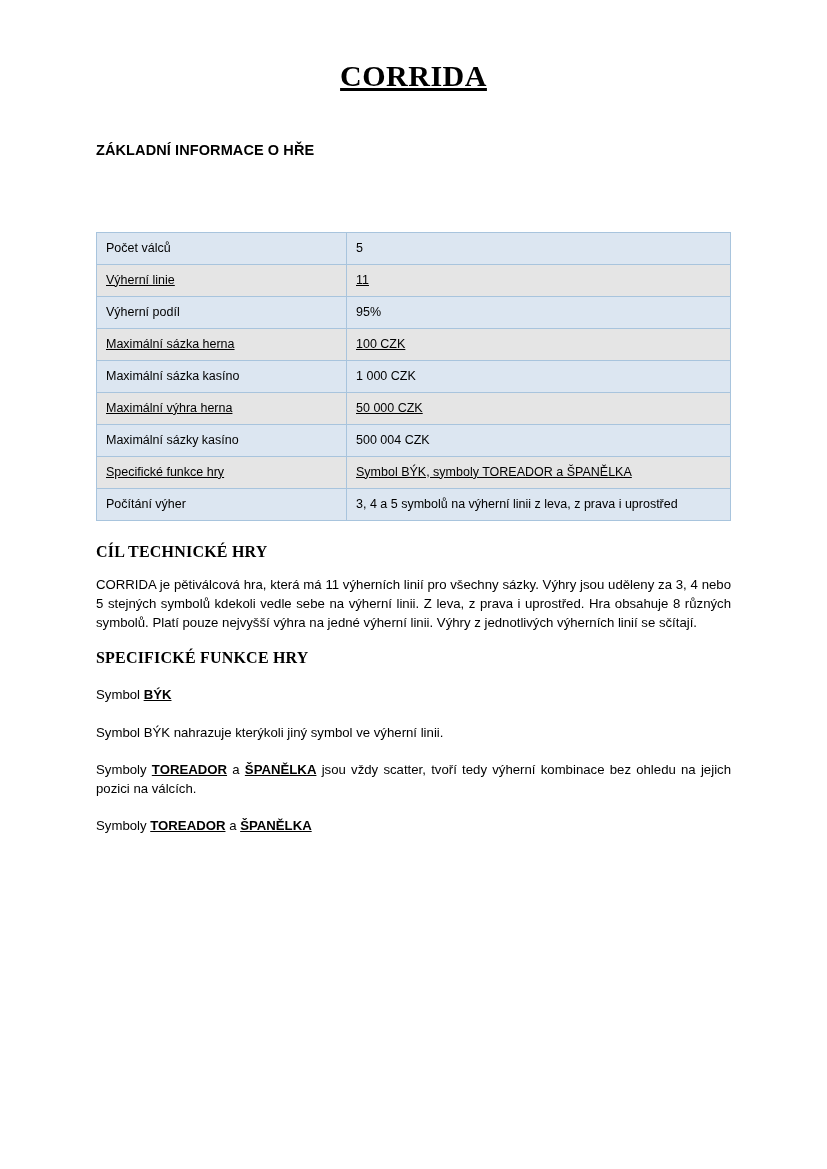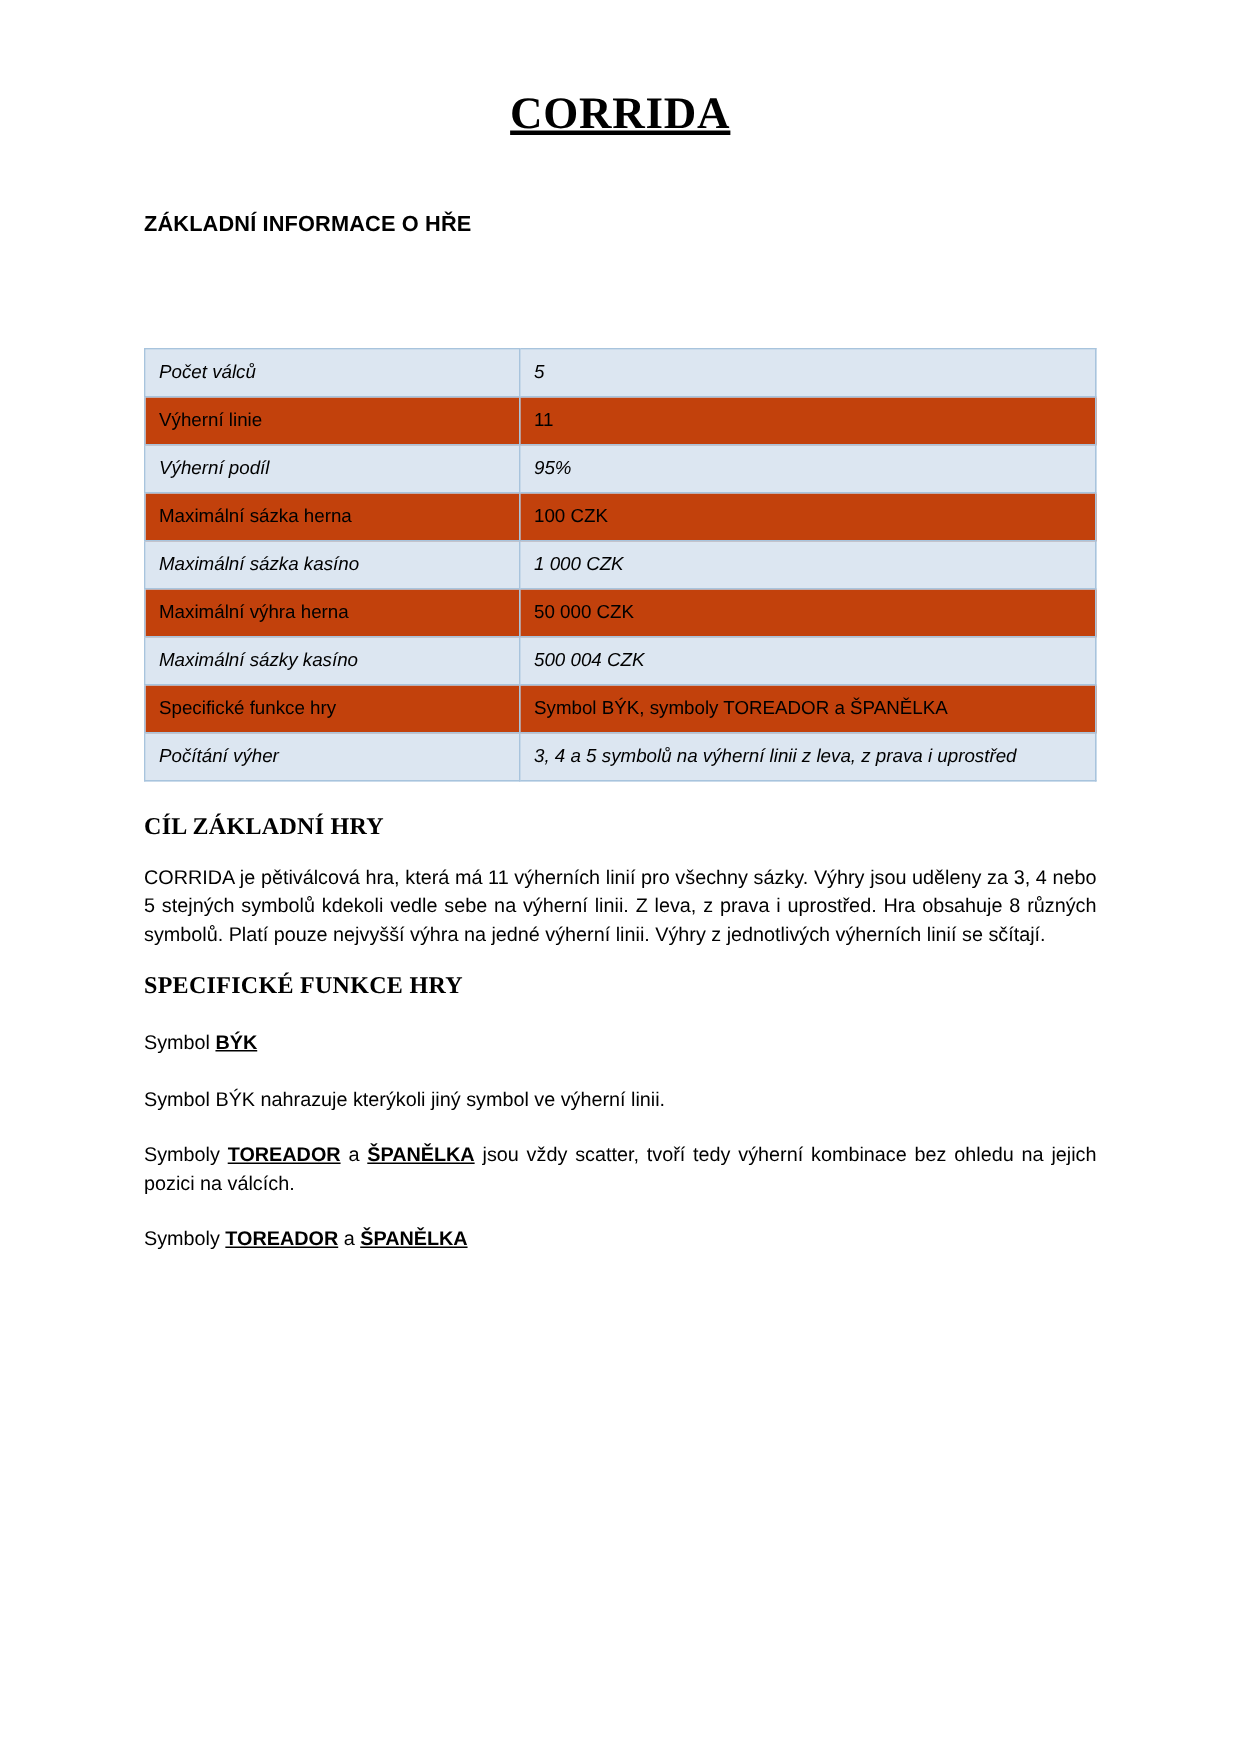--- a/index.html
+++ b/index.html
@@ -53,24 +53,24 @@
     padding: 7px 8px 7px 9px;
     font-size: 12.5px;
     font-family: "Liberation Sans", sans-serif;
     line-height: 1.25;
     vertical-align: middle;
     height: 17px;
   }
   .info-table td.col-label { width: 232px; }
   .info-table tr.shaded td {
     background: #dce6f1;
-    font-style: italic;
   }
   .info-table tr.plain td {
-    background: #c2410c;
+    background: #e5e5e5;
+    text-decoration: underline;
   }
   .section-heading-serif {
     font-family: "Liberation Serif", serif;
     font-size: 16px;
     font-weight: bold;
     margin: 22px 0 0 0;
     letter-spacing: 0.2px;
   }
   .body-text {
     font-family: "Liberation Sans", sans-serif;
@@ -134,21 +134,21 @@
         <td class="col-label">Specifické funkce hry</td>
         <td class="col-value">Symbol  BÝK, symboly TOREADOR a ŠPANĚLKA</td>
       </tr>
       <tr class="shaded">
         <td class="col-label">Počítání výher</td>
         <td class="col-value">3, 4 a 5 symbolů na výherní linii z leva, z prava i uprostřed</td>
       </tr>
     </tbody>
   </table>
 
-  <h2 class="section-heading-serif">CÍL ZÁKLADNÍ HRY</h2>
+  <h2 class="section-heading-serif">CÍL TECHNICKÉ HRY</h2>
 
   <p class="body-text">CORRIDA je pětiválcová hra, která má 11 výherních linií pro všechny sázky. Výhry jsou uděleny za 3, 4 nebo 5  stejných symbolů kdekoli vedle sebe na výherní linii. Z leva, z prava i uprostřed. Hra obsahuje 8 různých symbolů. Platí pouze nejvyšší výhra na jedné výherní linii. Výhry z jednotlivých výherních linií se sčítají.</p>
 
   <h2 class="section-heading-serif para-gap">SPECIFICKÉ FUNKCE HRY</h2>
 
   <p class="spec-line"><span>Symbol </span><b>BÝK</b></p>
 
   <p class="spec-line">Symbol BÝK nahrazuje kterýkoli jiný symbol ve výherní linii.</p>
 
   <p class="spec-line"><span>Symboly </span><b>TOREADOR</b><span> a </span><b>ŠPANĚLKA</b><span> jsou vždy scatter, tvoří tedy výherní kombinace bez ohledu na jejich pozici na válcích.</span></p>

